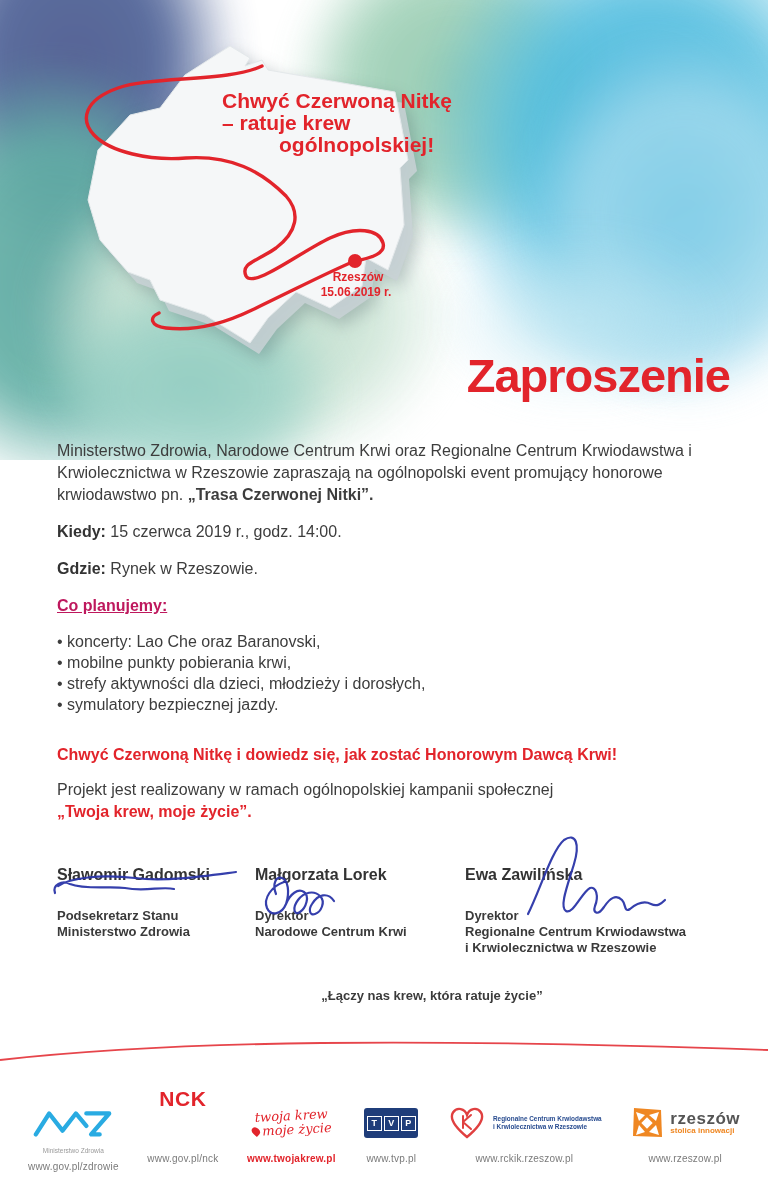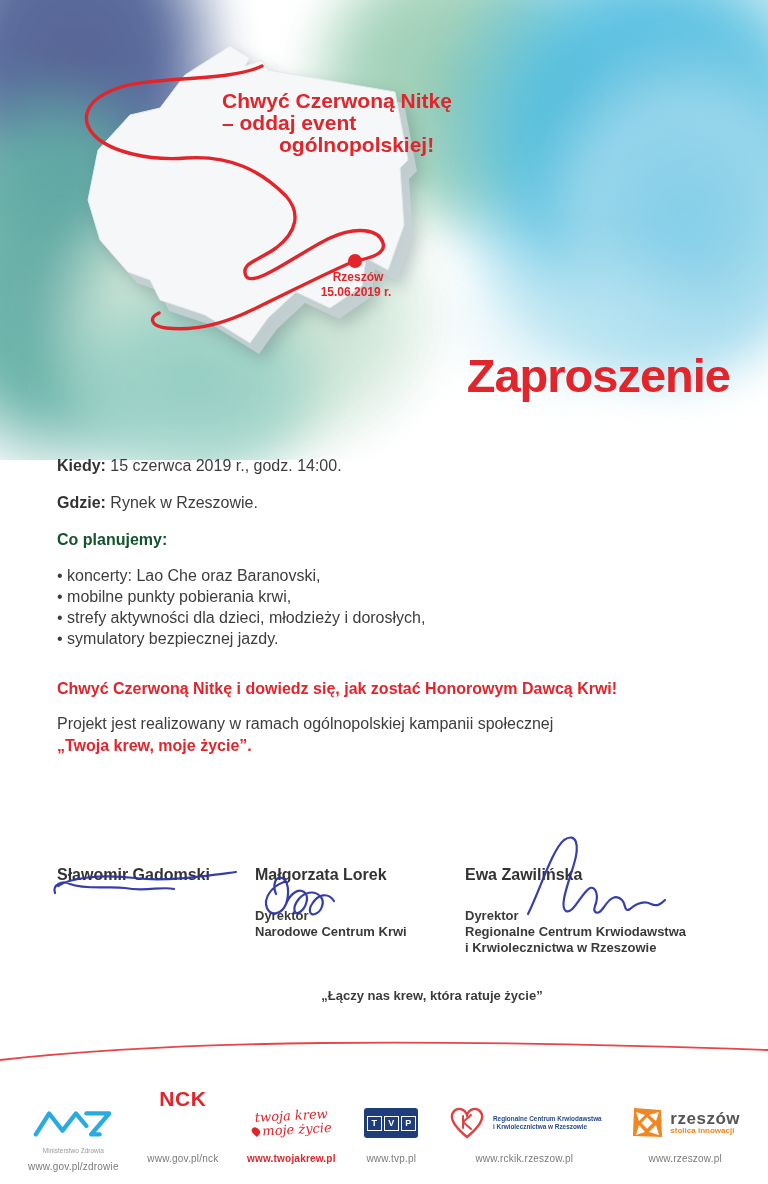--- a/index.html
+++ b/index.html
@@ -28,21 +28,21 @@
   .slogan .l3{margin-left:57px;}
 
   
   .title{position:absolute;top:352px;right:38px;color:#e2242b;font-weight:bold;font-size:47px;line-height:1;letter-spacing:-1px;}
 
   
   .copy{position:absolute;top:440px;left:57px;right:40px;font-size:16px;line-height:22px;}
   .copy p{margin:0;}
   .detail{margin-top:15px !important;}
   .detail b{color:#333;}
-  .plans-head{margin-top:15px !important;font-weight:bold;color:#14532d;}
+  .plans-head{margin-top:15px !important;font-weight:bold;color:#be185d;text-decoration:underline;}
   ul.plan{list-style:none;margin:14px 0 0 0;padding:0;line-height:21px;}
   .cta{margin-top:29px !important;color:#e2242b;font-weight:bold;}
   .campaign{margin-top:13px !important;}
   .campaign .hl{color:#e2242b;font-weight:bold;}
 
   
   .sig-col{position:absolute;font-size:13px;line-height:16px;}
   .sig-col .name{font-size:16px;font-weight:bold;color:#333;line-height:18px;}
   .sig-col .roles{margin-top:24px;font-weight:bold;color:#3a3a3a;}
   .sc1{left:57px;top:866px;width:190px;}
@@ -99,28 +99,29 @@
       </g>
       <path class="thread" d="M262,66 C230,82 150,76 118,88 C84,100 80,120 94,135 C110,152 150,161 186,158 C231,155 261,171 286,196 C301,213 297,232 276,248 C258,261 240,263 246,276 C253,289 300,252 330,238 C356,226 379,229 383,243 C386,253 372,258 355,261"></path>
       <path class="thread" d="M355,261 C330,271 292,291 252,310 C221,325 191,331 166,328 C150,326 149,317 159,313"></path>
       <circle cx="355" cy="261" r="7" fill="#e2242b"></circle>
       <text class="map-label" x="358" y="281">Rzeszów</text>
       <text class="map-label" x="356" y="296">15.06.2019 r.</text>
     </svg>
 
     <div class="slogan">
       <div>Chwyć Czerwoną Nitkę</div>
-      <div>– oddaj event</div>
+      <div>– ratuje krew</div>
       <div class="l3">ogólnopolskiej!</div>
     </div>
   </div>
 
   <div class="title">Zaproszenie</div>
 
   <div class="copy">
+    <p><span>Ministerstwo Zdrowia, Narodowe Centrum Krwi oraz Regionalne Centrum Krwiodawstwa i Krwiolecznictwa w Rzeszowie zapraszają na ogólnopolski event promujący honorowe krwiodawstwo pn. </span><b>„Trasa Czerwonej Nitki”.</b></p>
 
     <p class="detail"><b>Kiedy:</b><span> 15 czerwca 2019 r., godz. 14:00.</span></p>
 
     <p class="detail"><b>Gdzie:</b><span> Rynek w Rzeszowie.</span></p>
 
     <p class="plans-head">Co planujemy:</p>
 
     <ul class="plan">
       <li>• koncerty: Lao Che oraz Baranovski,</li>
       <li>• mobilne punkty pobierania krwi,</li>
@@ -129,20 +130,24 @@
     </ul>
 
     <p class="cta">Chwyć Czerwoną Nitkę i dowiedz się, jak zostać Honorowym Dawcą Krwi!</p>
 
     <p class="campaign"><span>Projekt jest realizowany w ramach ogólnopolskiej kampanii społecznej</span><br>
     <span class="hl">„Twoja krew, moje życie”.</span></p>
   </div>
 
   <div class="sig-col sc1">
     <div class="name">Sławomir Gadomski</div>
+    <div class="roles">
+      <div>Podsekretarz Stanu</div>
+      <div>Ministerstwo Zdrowia</div>
+    </div>
   </div>
   <div class="sig-col sc2">
     <div class="name">Małgorzata Lorek</div>
     <div class="roles">
       <div>Dyrektor</div>
       <div>Narodowe Centrum Krwi</div>
     </div>
   </div>
   <div class="sig-col sc3">
     <div class="name">Ewa Zawilińska</div>

